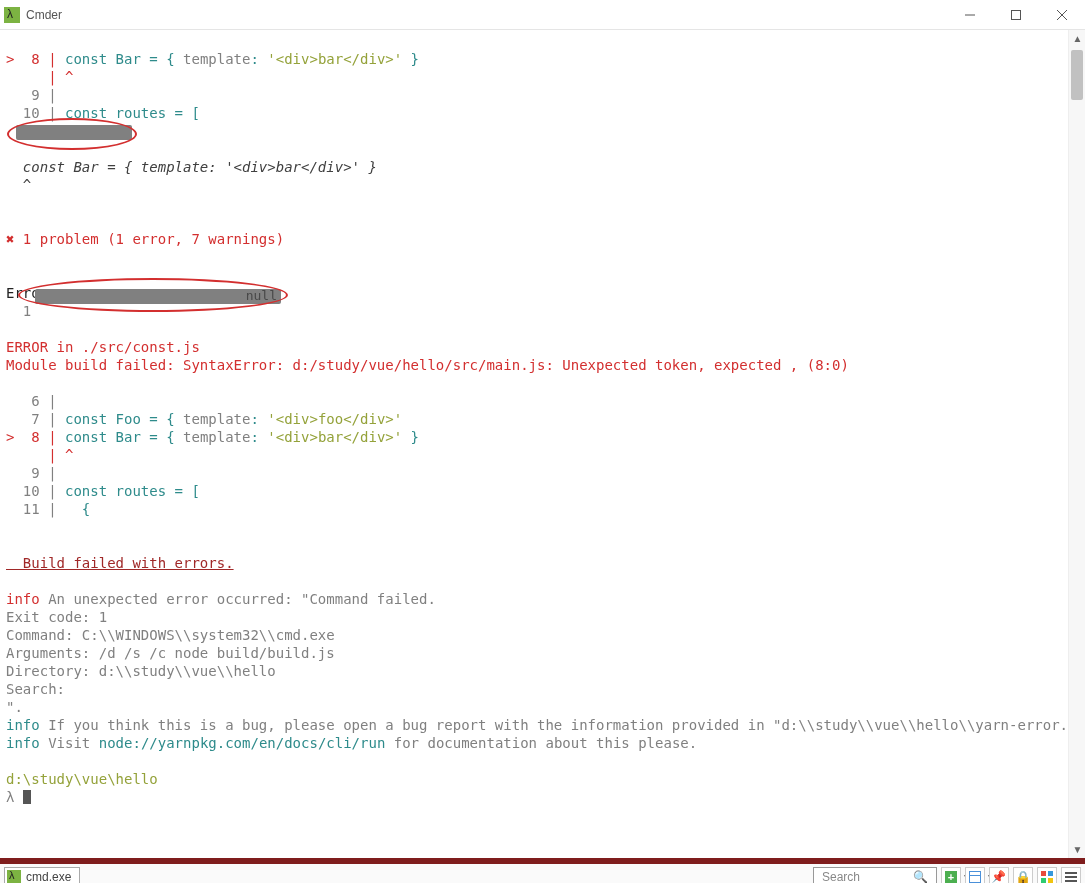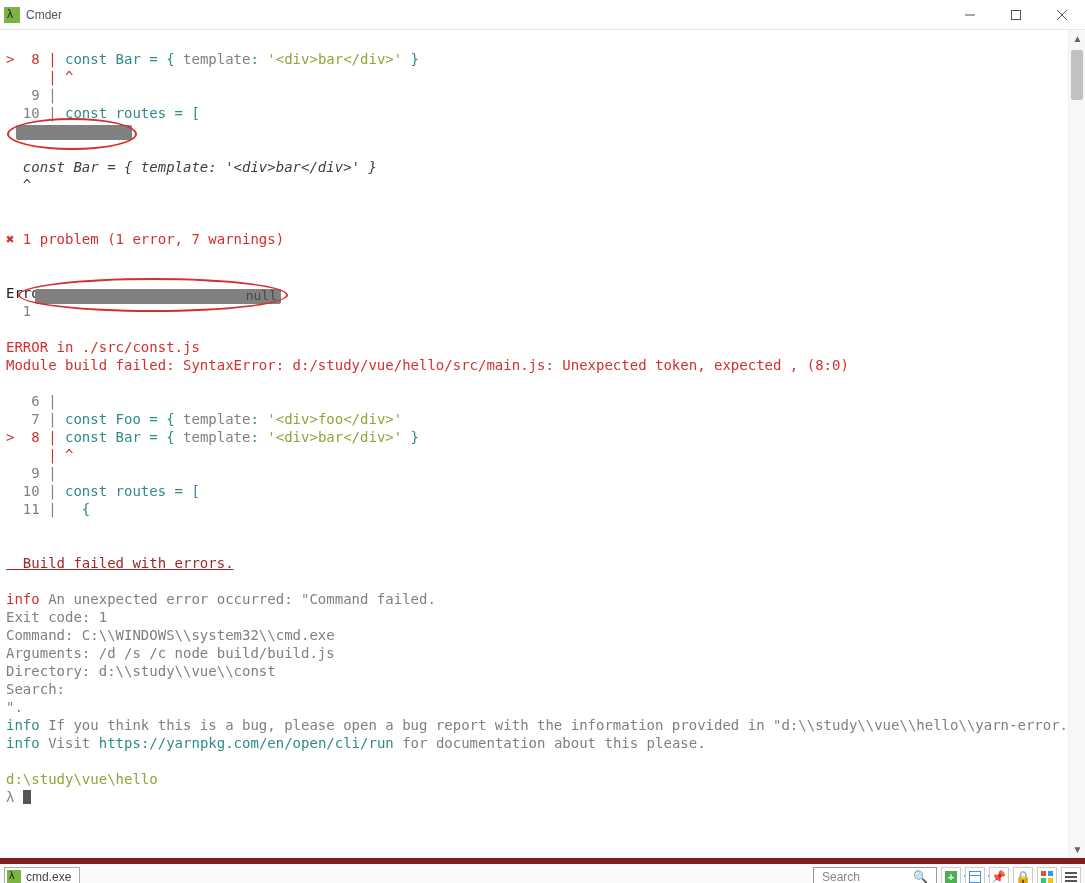--- a/index.html
+++ b/index.html
@@ -121,25 +121,25 @@
 <span class="grey">  10 | </span><span class="teal">const routes = [</span>
 <span class="grey">  11 |   </span><span class="teal">{</span>
 
 
 <span class="darkred">  Build failed with errors.</span>
 
 <span class="red">info</span><span class="grey"> An unexpected error occurred: "Command failed.</span>
 <span class="grey">Exit code: 1</span>
 <span class="grey">Command: C:\\WINDOWS\\system32\\cmd.exe</span>
 <span class="grey">Arguments: /d /s /c node build/build.js</span>
-<span class="grey">Directory: d:\\study\\vue\\const</span>
+<span class="grey">Directory: d:\\study\\vue\\hello</span>
 <span class="grey">Search:</span>
 <span class="grey">".</span>
 <span class="teal">info</span><span class="grey"> If you think this is a bug, please open a bug report with the information provided in "d:\\study\\vue\\hello\\yarn-error.log".</span>
-<span class="teal">info</span><span class="grey"> Visit </span><span class="teal">https://yarnpkg.com/en/open/cli/run</span><span class="grey"> for documentation about this please.</span>
+<span class="teal">info</span><span class="grey"> Visit </span><span class="teal">node://yarnpkg.com/en/docs/cli/run</span><span class="grey"> for documentation about this please.</span>
 
 <span class="green">d:\study\vue\hello</span>
 <span class="grey">λ </span><span class="caret-bg"></span>
 </div>
 
   <div class="redact1"></div>
   <div class="redact2">
       <span class="redact2-text">null</span>
     </div>
   <div class="circle1"></div>

